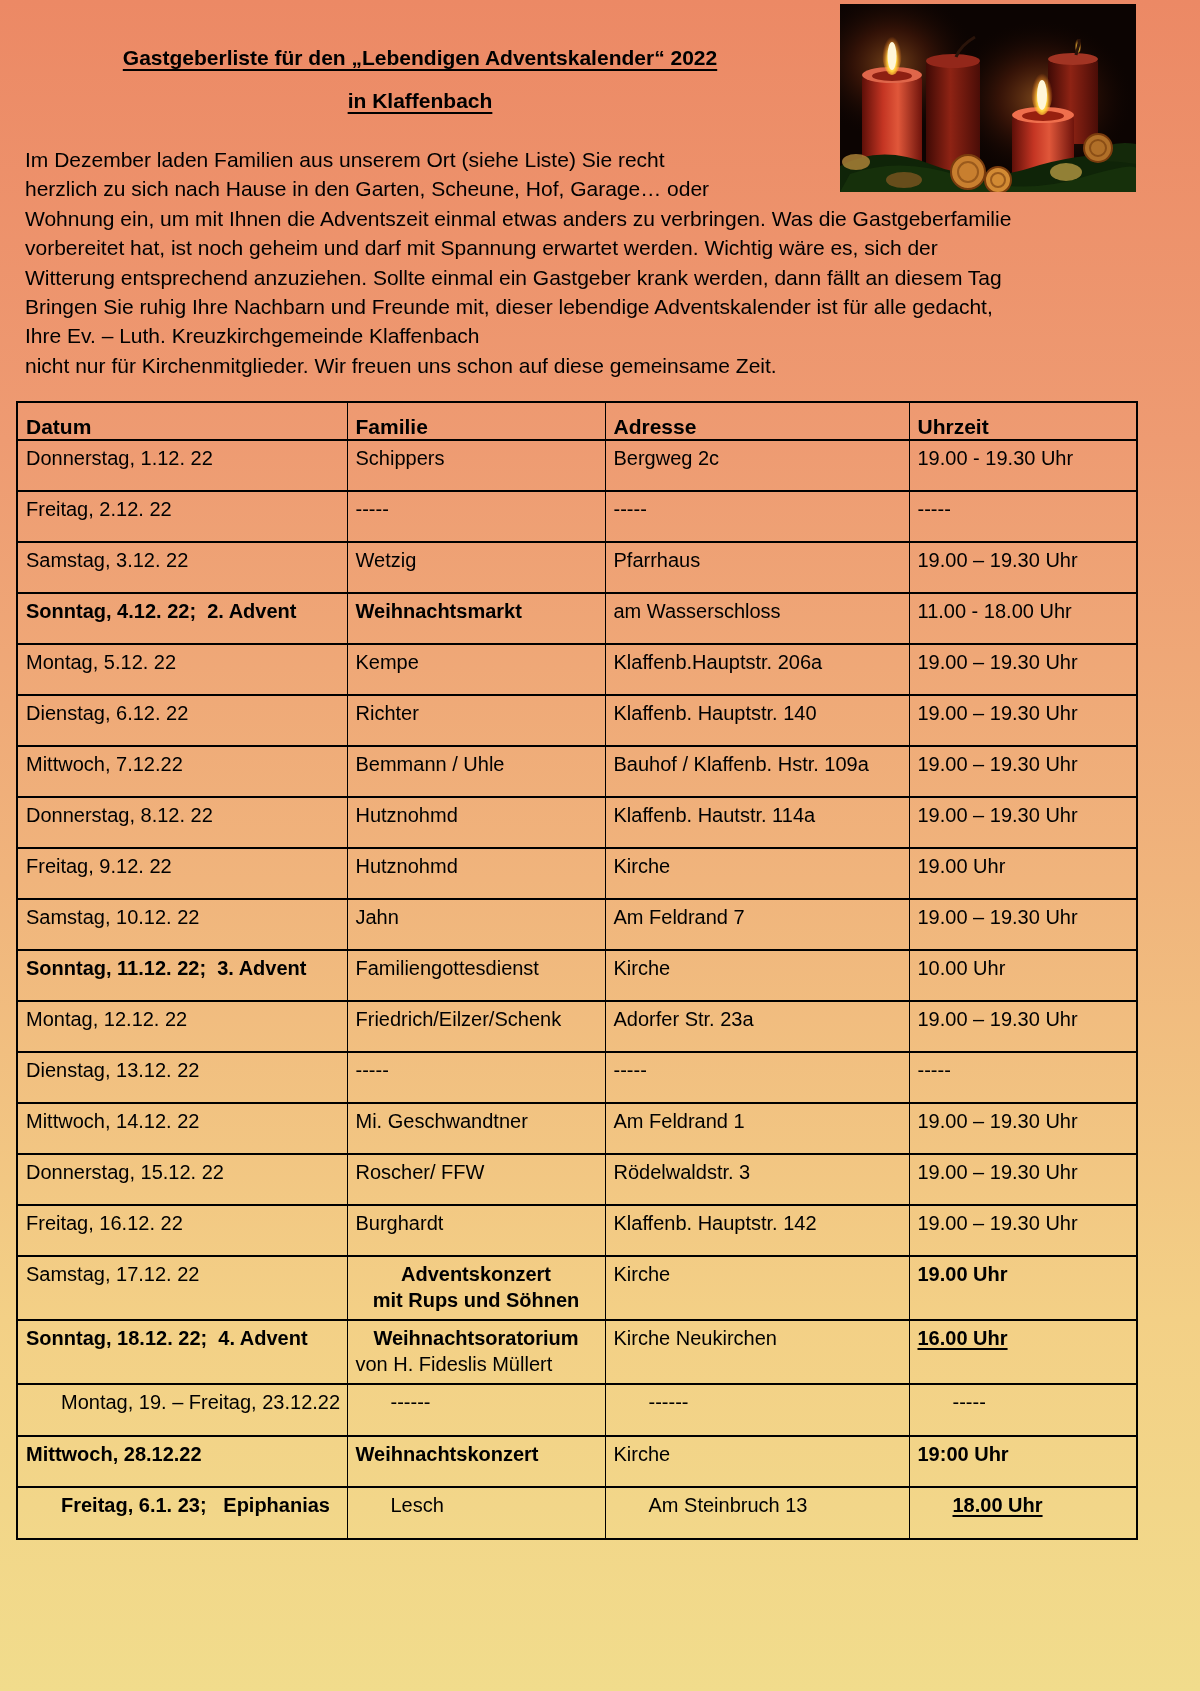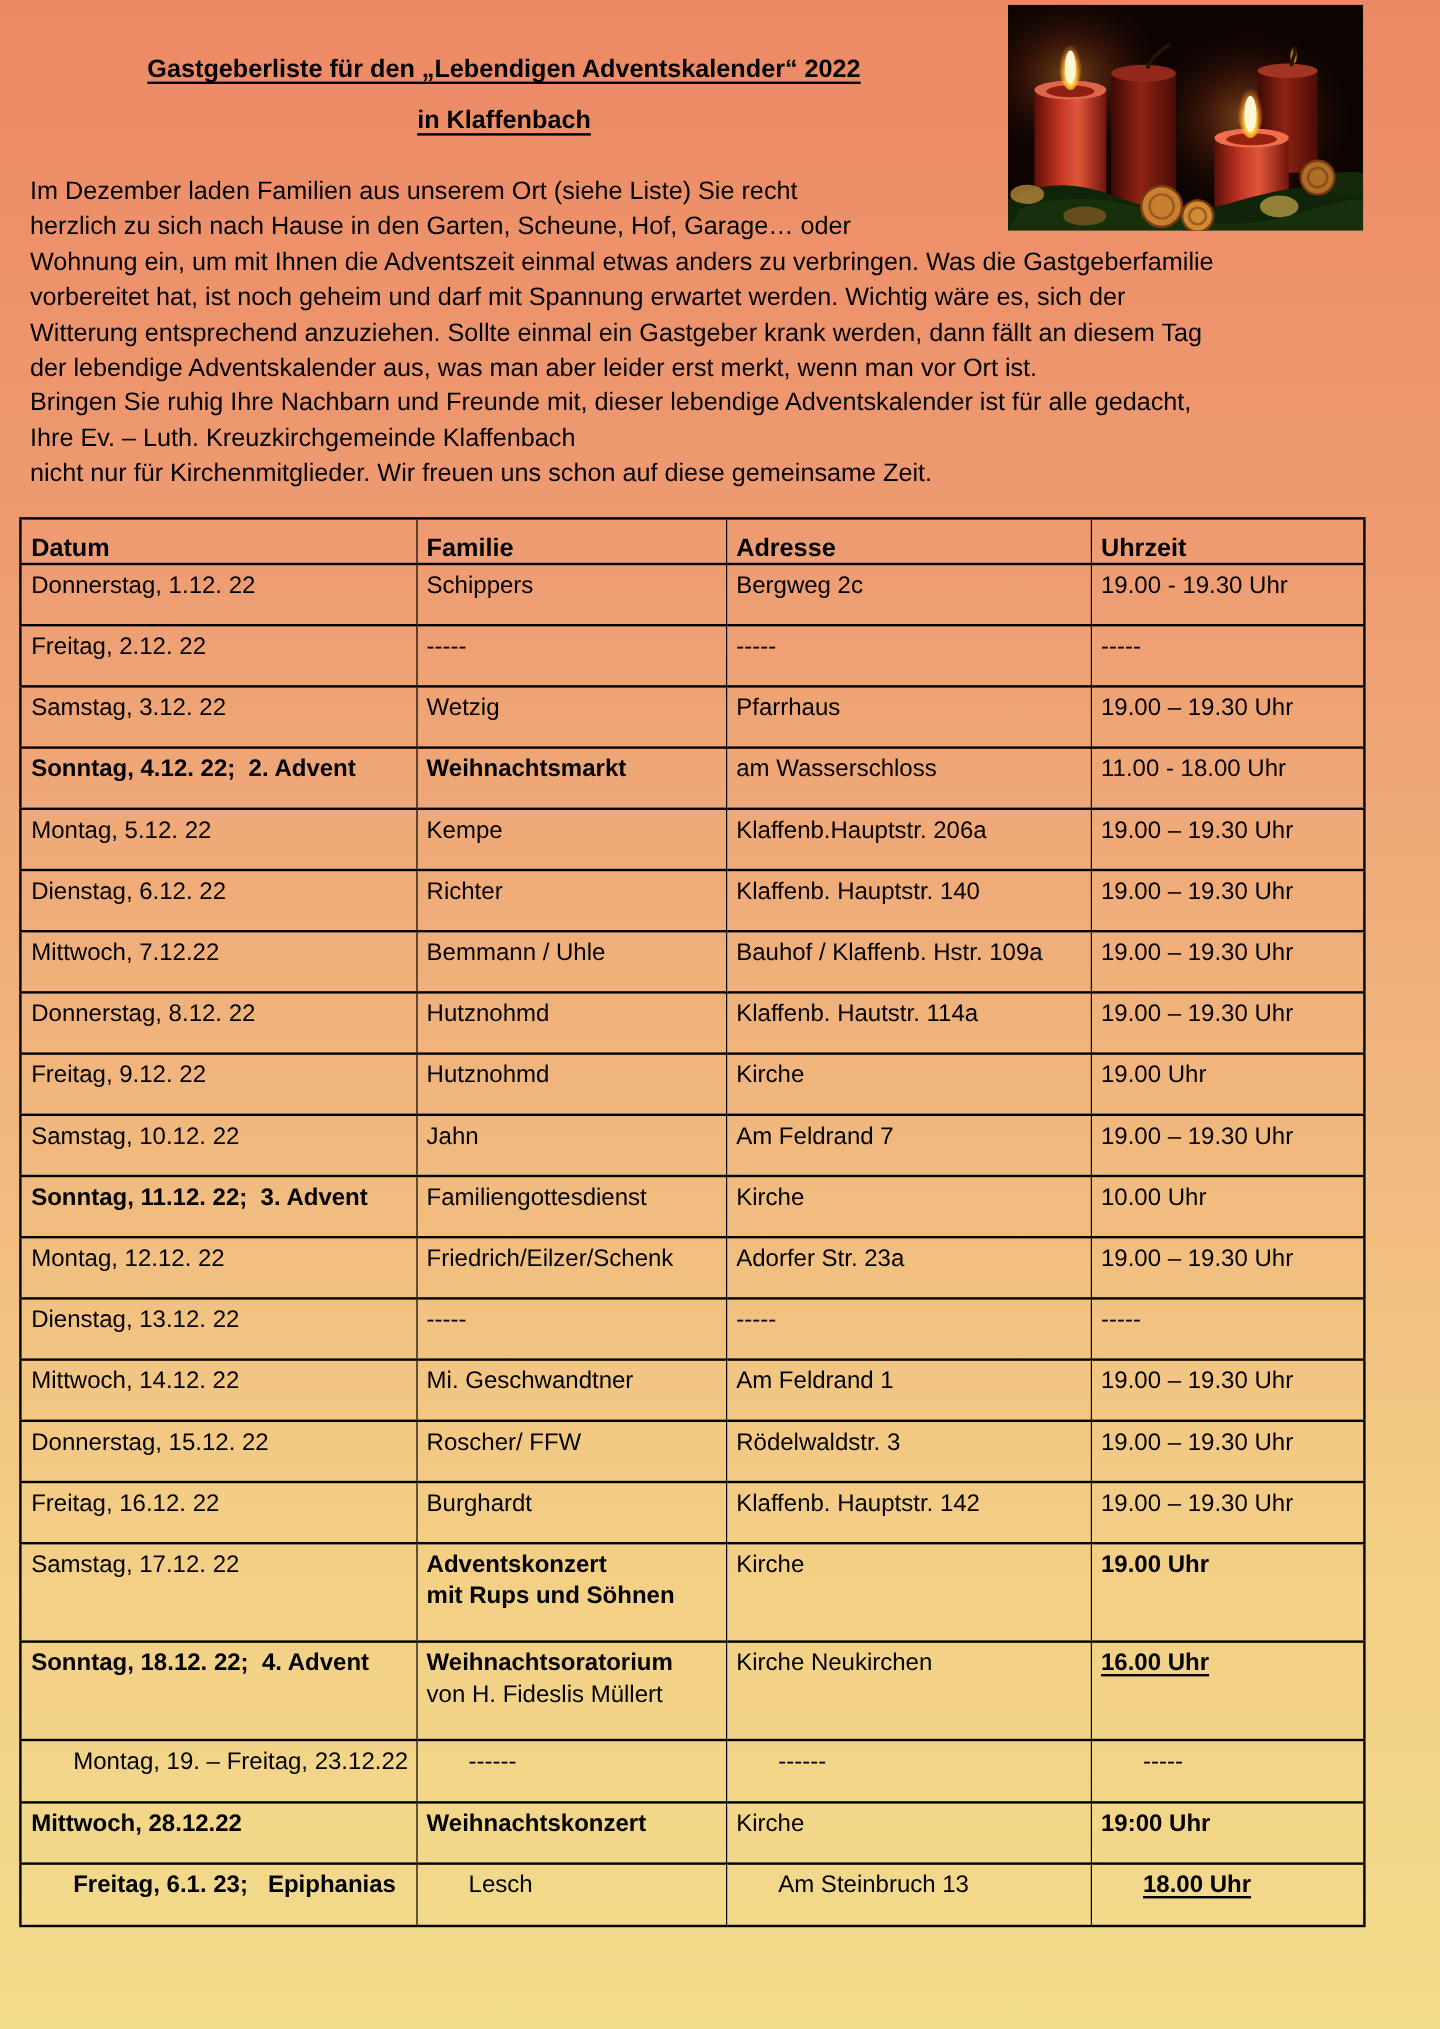--- a/index.html
+++ b/index.html
@@ -44,24 +44,24 @@
   }
   .tbl th {
     font-size:21px; font-weight:bold;
     height:38px; vertical-align:middle; padding-top:12px;
   }
   .tbl td {
     font-size:20px; line-height:26px;
     vertical-align:top;
     height:51px;
   }
-  tr.tall td  { height:82px; }
+  tr.tall td  { height:64px; }
   tr.tall2 td { height:58px; }
   tr.mid td   { height:52px;padding-left:43px; }
-  .b { font-weight:bold; }
+  .b { font-weight:bold;text-align:center; }
   .u { text-decoration:underline; text-underline-offset:3px; }
 </style>
 </head>
 <body>
 
 <div class="page">
 
   <div class="candle-photo">
     <svg viewBox="0 0 296 188" width="296" height="188">
       <defs>
@@ -134,21 +134,20 @@
     <span class="tline">Gastgeberliste für den „Lebendigen Adventskalender“ 2022</span><br>
     <span class="tline">in Klaffenbach</span>
   </h1>
 
   <div class="intro">
     <div>Im Dezember laden Familien aus unserem Ort (siehe Liste) Sie recht</div>
     <div>herzlich zu sich nach Hause in den Garten, Scheune, Hof, Garage… oder</div>
     <div>Wohnung ein, um mit Ihnen die Adventszeit einmal etwas anders zu verbringen. Was die Gastgeberfamilie</div>
     <div>vorbereitet hat, ist noch geheim und darf mit Spannung erwartet werden. Wichtig wäre es, sich der</div>
     <div>Witterung entsprechend anzuziehen. Sollte einmal ein Gastgeber krank werden, dann fällt an diesem Tag</div>
-    <div>der lebendige Adventskalender aus, was man aber leider erst merkt, wenn man vor Ort ist.</div>
     <div>Bringen Sie ruhig Ihre Nachbarn und Freunde mit, dieser lebendige Adventskalender ist für alle gedacht,</div>
     <div>Ihre Ev. – Luth. Kreuzkirchgemeinde Klaffenbach</div>
     <div>nicht nur für Kirchenmitglieder. Wir freuen uns schon auf diese gemeinsame Zeit.</div>
   </div>
 
   <table class="tbl">
     <colgroup>
       <col style="width:330px">
         <col style="width:258px">
         <col style="width:304px">

